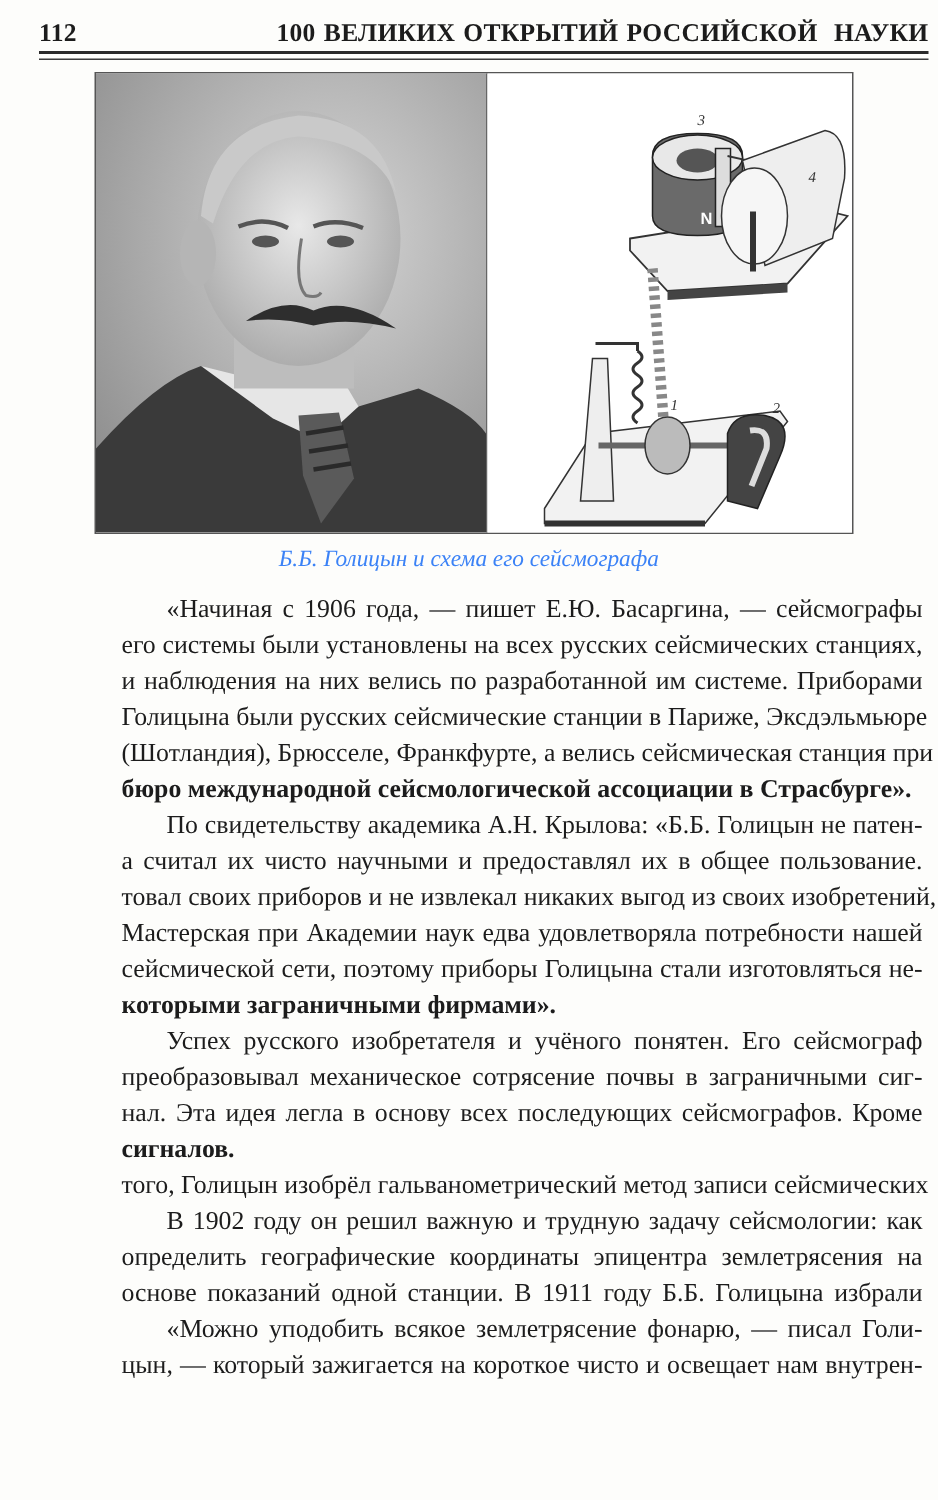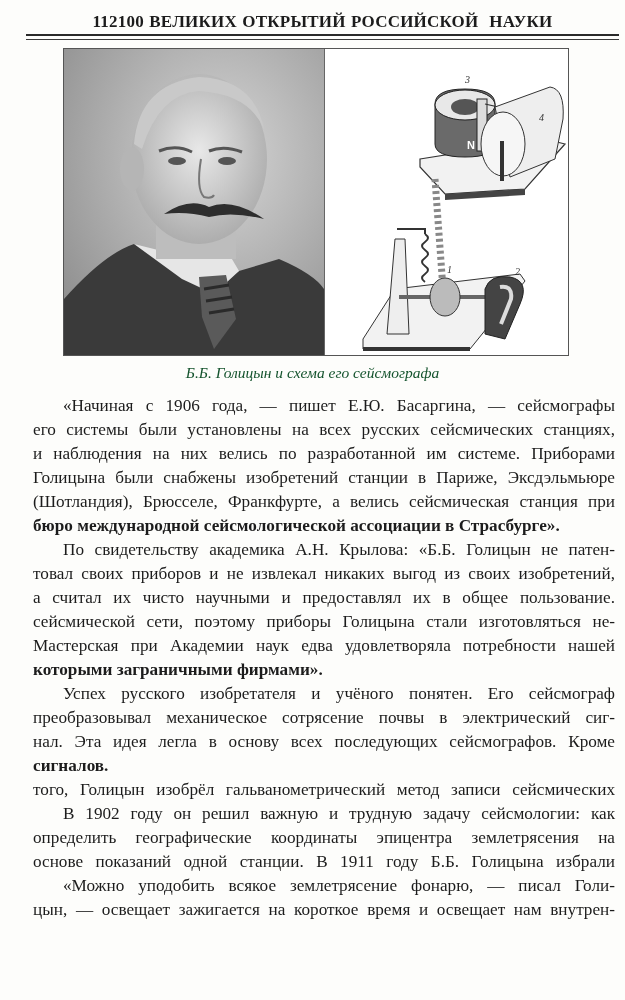--- a/index.html
+++ b/index.html
@@ -3,49 +3,49 @@
 <meta charset="utf-8">
 <style>
   html, body { margin:0; padding:0; }
   body {
     width:625px; height:1000px; background:#fdfdfb; overflow:hidden;
     font-family:"Liberation Serif", "DejaVu Serif", serif; color:#1c1c1c;
     position:relative;
   }
   .header {
     position:absolute; left:26px; top:6px; width:593px; height:26px;
-    display:flex; justify-content:center; align-items:flex-end;
+    display:flex; justify-content:space-between; align-items:flex-end;
     font-weight:bold; font-size:17px; letter-spacing:0.2px;
   }
   .header .page-num { font-size:17px; }
   .header .running-title { font-size:17px; word-spacing:1px;margin-top:40px; }
   .rule1 { position:absolute; left:26px; top:34px; width:593px; height:2px; background:#2a2a2a; }
   .rule2 { position:absolute; left:26px; top:39px; width:593px; height:1px; background:#3a3a3a; }
 
   .figure {
     position:absolute; left:63px; top:48px; width:504px; height:306px;
     border:1px solid #555; background:#fff; display:flex;
   }
   .photo {
     width:260px; height:306px; position:relative; overflow:hidden;
     background:radial-gradient(ellipse at 60% 40%, #cfcfcf 0%, #a9a9a9 55%, #8e8e8e 100%);
     border-right:1px solid #666;
   }
   .diagram { flex:1; position:relative; background:#fff; }
 
   .caption {
     position:absolute; left:0; top:364px; width:625px; text-align:center;
-    font-style:italic; font-size:15.5px; color:#14532d;
+    font-style:italic; font-size:15.5px; color:#3b82f6;
   }
   .body-text {
     position:absolute; left:33px; top:394px; width:582px;
     font-size:17.2px; line-height:24px; text-align:justify;
   }
   .body-text p { margin:0; }
-  .line { display:block; text-align:justify; text-align-last:justify; white-space:nowrap; }
+  .line { display:block; text-align:justify; text-align-last:justify; white-space:nowrap;margin-left:48px; }
   .line.last { text-align-last:left;font-weight:bold; }
   .line.indent { padding-left:30px; }
 </style>
 </head>
 <body>
 
 <div class="header">
   <span class="page-num">112</span>
   <span class="running-title" style="white-space:pre;">100 ВЕЛИКИХ ОТКРЫТИЙ РОССИЙСКОЙ  НАУКИ</span>
 </div>
@@ -133,41 +133,41 @@
   </div>
 </div>
 
 <div class="caption">Б.Б. Голицын и схема его сейсмографа</div>
 
 <div class="body-text">
   <p>
     <span class="line indent">«Начиная с 1906 года, — пишет Е.Ю. Басаргина, — сейсмографы</span>
     <span class="line">его системы были установлены на всех русских сейсмических станциях,</span>
     <span class="line">и наблюдения на них велись по разработанной им системе. Приборами</span>
-    <span class="line">Голицына были снабжены изобретений станции в Париже, Эксдэльмьюре</span>
+    <span class="line">Голицына были русских сейсмические станции в Париже, Эксдэльмьюре</span>
     <span class="line">(Шотландия), Брюсселе, Франкфурте, а велись сейсмическая станция при</span>
     <span class="line last">бюро международной сейсмологической ассоциации в Страсбурге».</span>
   </p>
   <p>
     <span class="line indent">По свидетельству академика А.Н. Крылова: «Б.Б. Голицын не патен-</span>
+    <span class="line">а считал их чисто научными и предоставлял их в общее пользование.</span>
     <span class="line">товал своих приборов и не извлекал никаких выгод из своих изобретений,</span>
-    <span class="line">а считал их чисто научными и предоставлял их в общее пользование.</span>
+    <span class="line">Мастерская при Академии наук едва удовлетворяла потребности нашей</span>
     <span class="line">сейсмической сети, поэтому приборы Голицына стали изготовляться не-</span>
-    <span class="line">Мастерская при Академии наук едва удовлетворяла потребности нашей</span>
     <span class="line last">которыми заграничными фирмами».</span>
   </p>
   <p>
     <span class="line indent">Успех русского изобретателя и учёного понятен. Его сейсмограф</span>
-    <span class="line">преобразовывал механическое сотрясение почвы в электрический сиг-</span>
+    <span class="line">преобразовывал механическое сотрясение почвы в заграничными сиг-</span>
     <span class="line">нал. Эта идея легла в основу всех последующих сейсмографов. Кроме</span>
     <span class="line last">сигналов.</span>
     <span class="line">того, Голицын изобрёл гальванометрический метод записи сейсмических</span>
   </p>
   <p>
     <span class="line indent">В 1902 году он решил важную и трудную задачу сейсмологии: как</span>
     <span class="line">определить географические координаты эпицентра землетрясения на</span>
     <span class="line">основе показаний одной станции. В 1911 году Б.Б. Голицына избрали</span>
   </p>
   <p>
     <span class="line indent">«Можно уподобить всякое землетрясение фонарю, — писал Голи-</span>
-    <span class="line">цын, — освещает зажигается на короткое время и освещает нам внутрен-</span>
+    <span class="line">цын, — который зажигается на короткое чисто и освещает нам внутрен-</span>
   </p>
 </div>
 
 </body></html>

